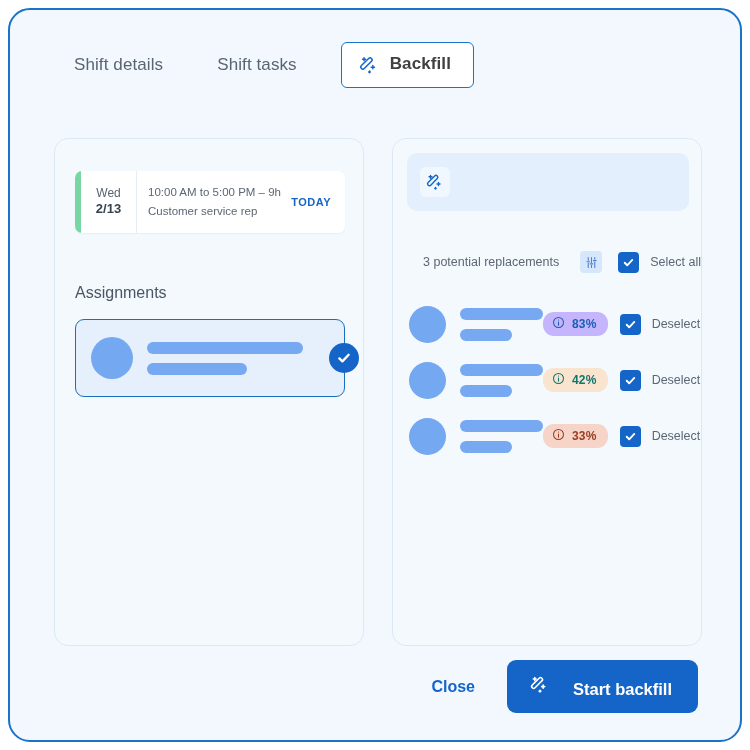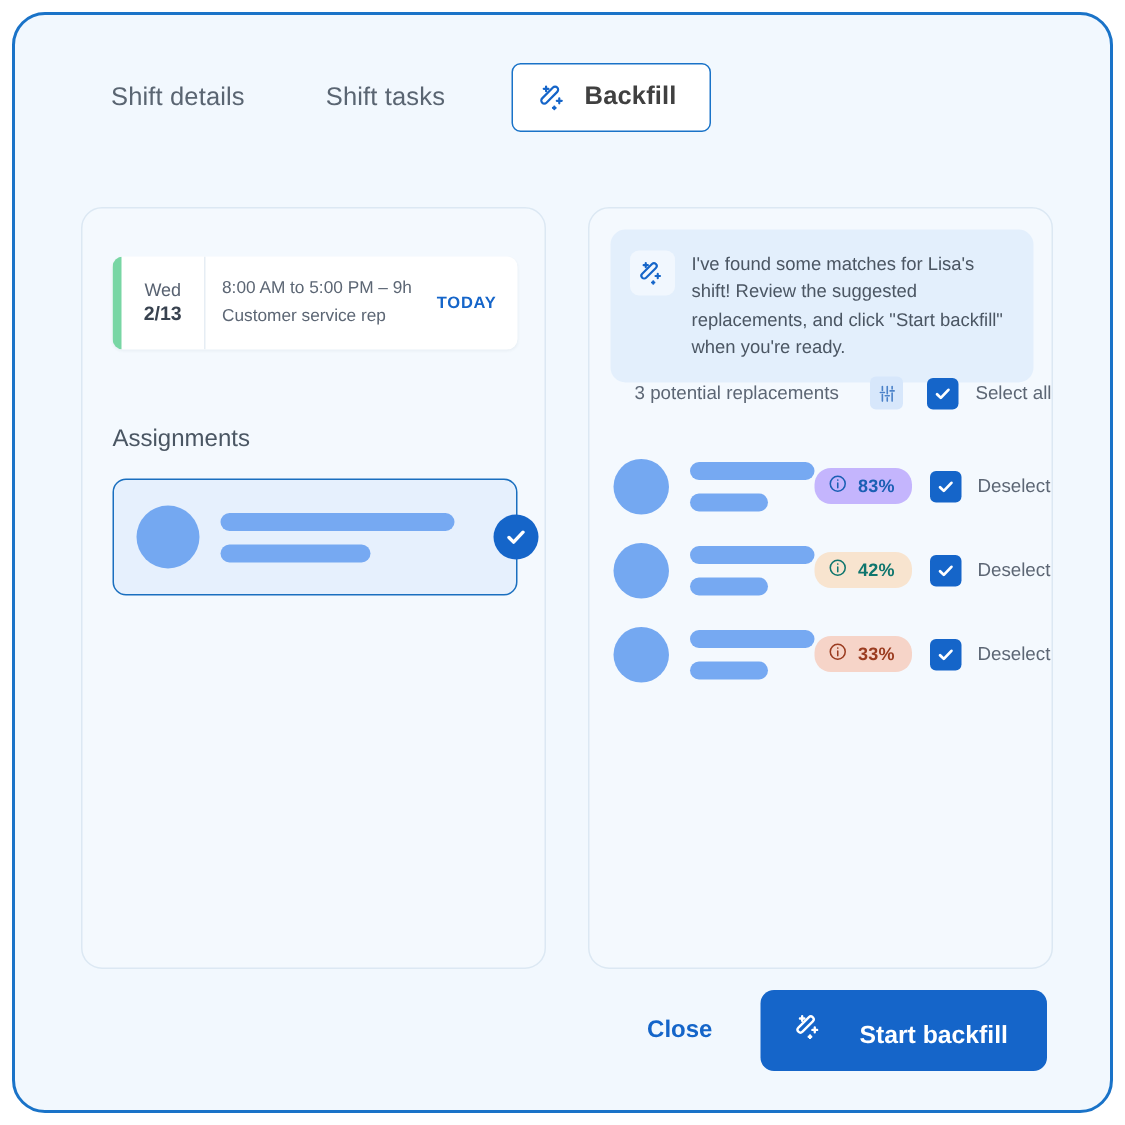--- a/index.html
+++ b/index.html
@@ -278,21 +278,21 @@
 
   <div class="panel" id="panel-left">
 
     <div id="shift-card">
       <div id="shift-accent"></div>
       <div id="shift-date">
         <span class="dow">Wed</span>
         <span class="dom">2/13</span>
       </div>
       <div id="shift-mid">
-        <span>8:00 AM to 5:00 PM – 9h</span>
+        <span>10:00 AM to 5:00 PM – 9h</span>
         <span>Customer service rep</span>
       </div>
       <div id="shift-today">TODAY</div>
     </div>
 
     <div id="assignments-title">Assignments</div>
 
     <div id="assignment-card">
       <div class="avatar" style="width:42px;height:42px;"></div>
       <div class="bars">
@@ -311,21 +311,20 @@
 
     <div id="info-banner">
       <div id="banner-icon">
         <svg width="20" height="20" viewBox="0 0 24 24" fill="none" stroke="#1565c9" stroke-width="1.7" stroke-linecap="round" stroke-linejoin="round">
           <rect x="2.2" y="14.2" width="15.5" height="4.4" rx="2.2" transform="rotate(-45 2.2 14.2)"></rect>
           <path d="M6.6 4.0v3.4M4.9 5.7h3.4"></path>
           <path d="M16.2 12.6v3.6M14.4 14.4h3.6"></path>
           <path d="M12.6 18.6v1.9M11.6 19.6h1.9"></path>
         </svg>
       </div>
-      <div class="txt">I've found some matches for Lisa's shift! Review the suggested replacements, and click "Start backfill" when you're ready.</div>
     </div>
 
     <div id="repl-header">
       <div id="repl-count">3 potential replacements</div>
       <div id="filter-icon-box">
         <svg width="13" height="13" viewBox="0 0 24 24" fill="none" stroke="#4b82c9" stroke-width="2" stroke-linecap="round">
           <path d="M6 3v5M6 13v8M12 3v9M12 17v4M18 3v3M18 11v10"></path>
           <path d="M3.5 10.5h5M9.5 14.5h5M15.5 8.5h5"></path>
         </svg>
       </div>

